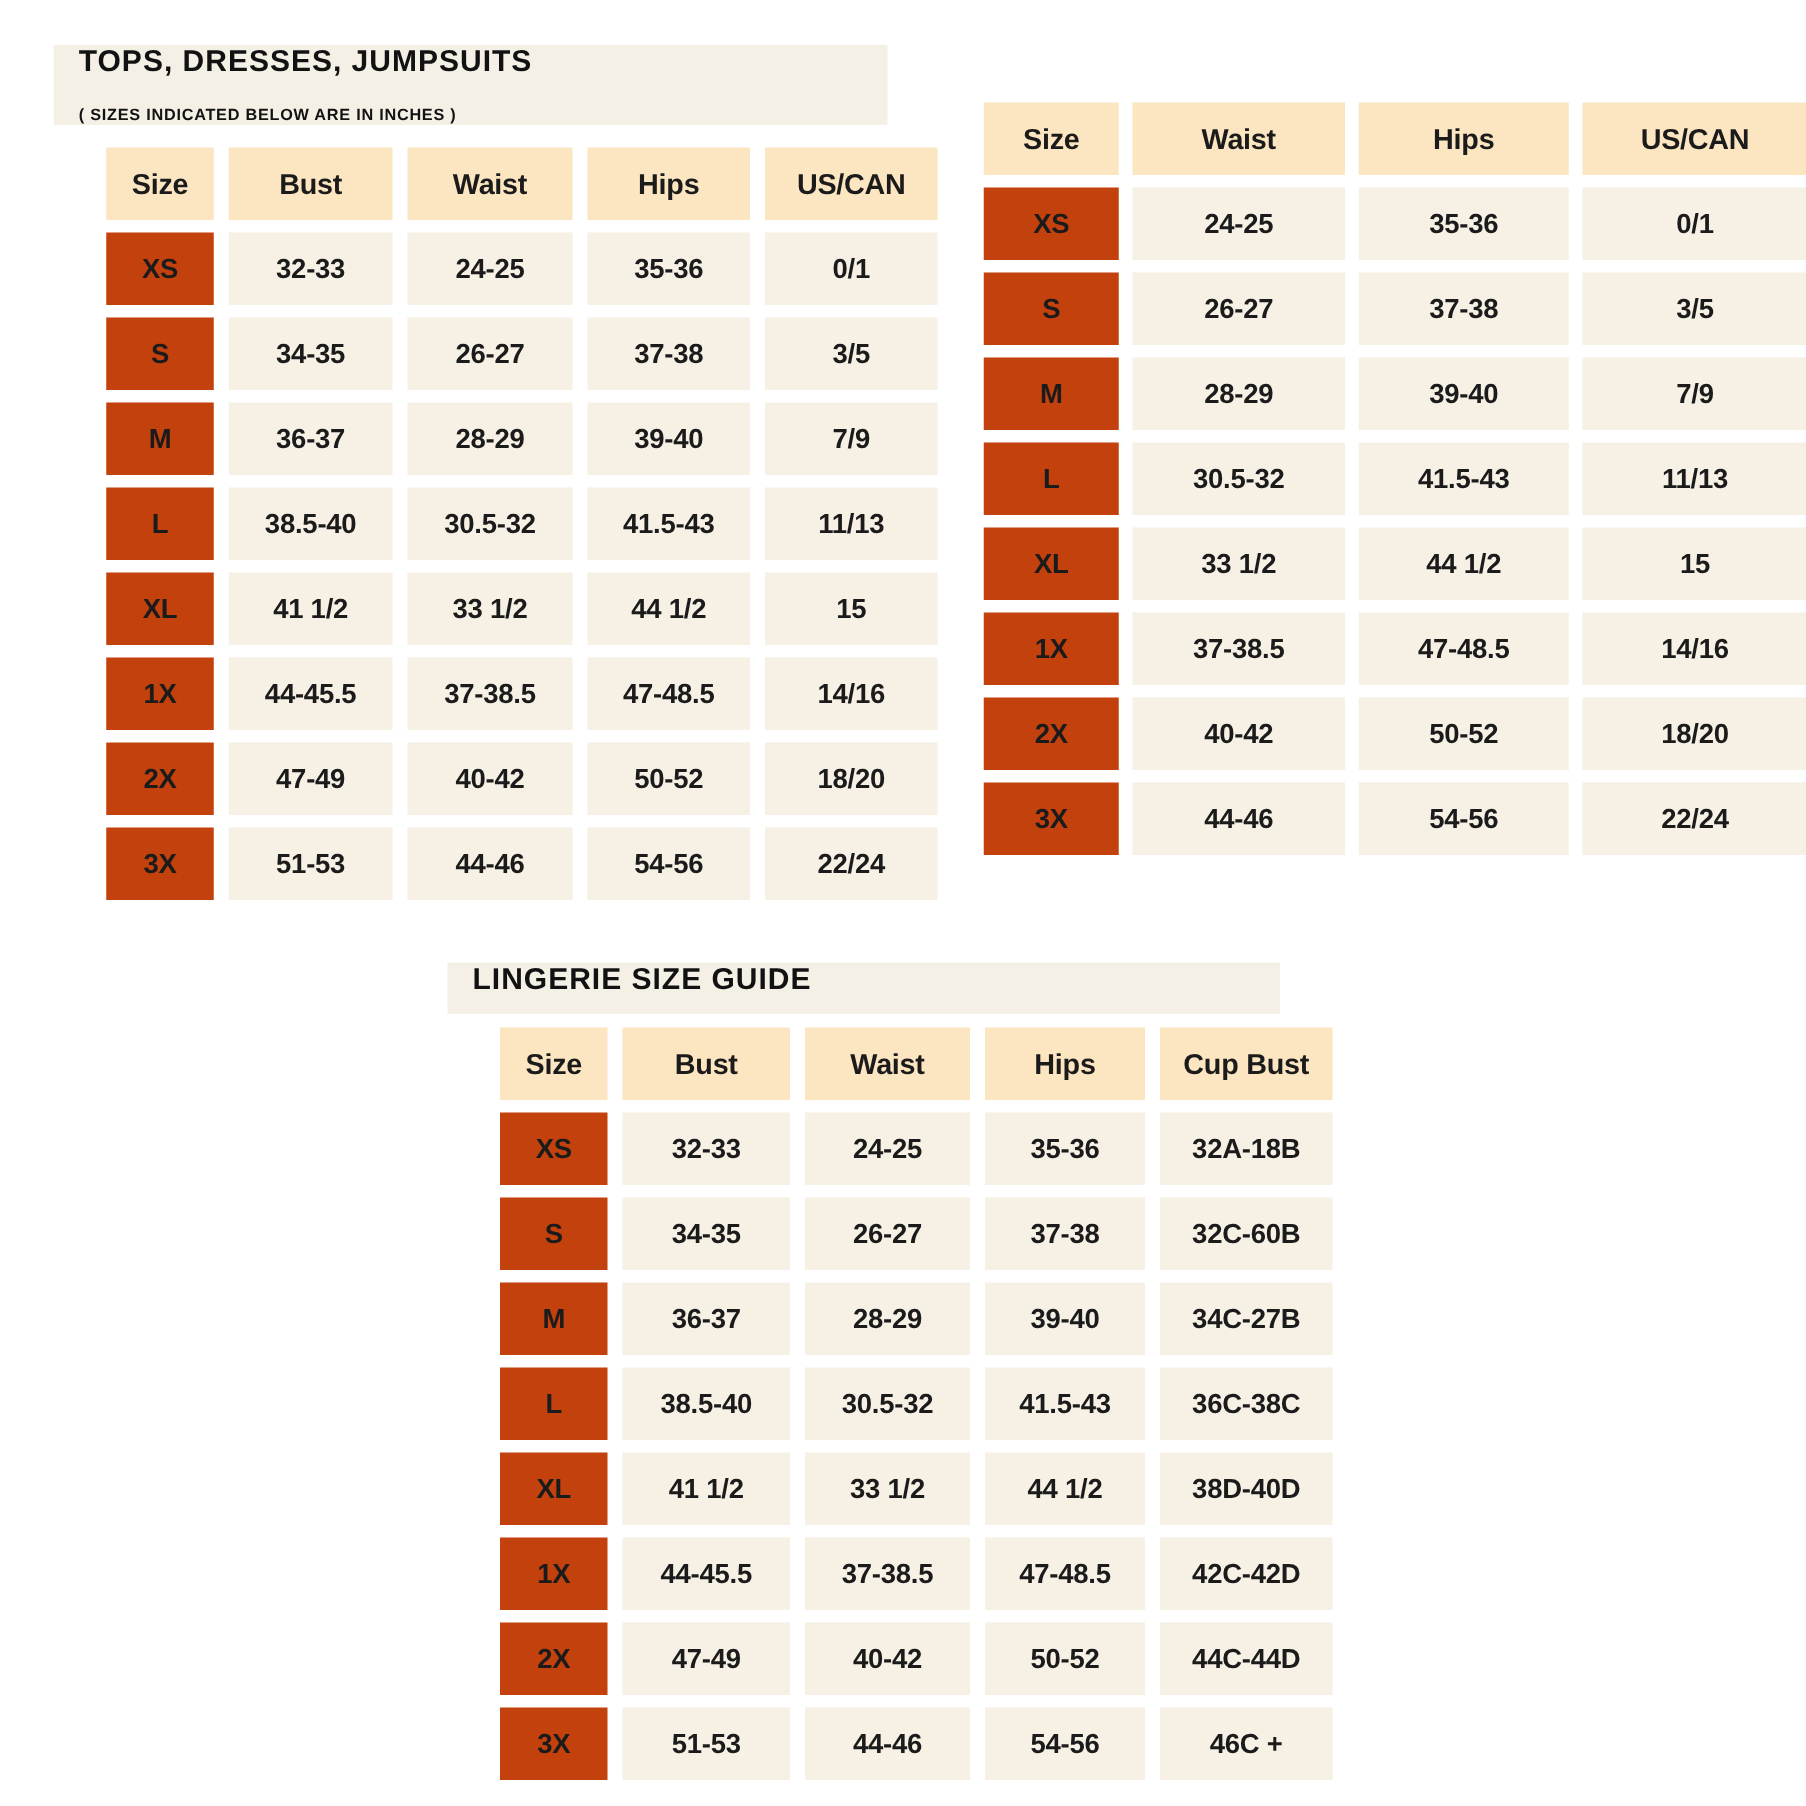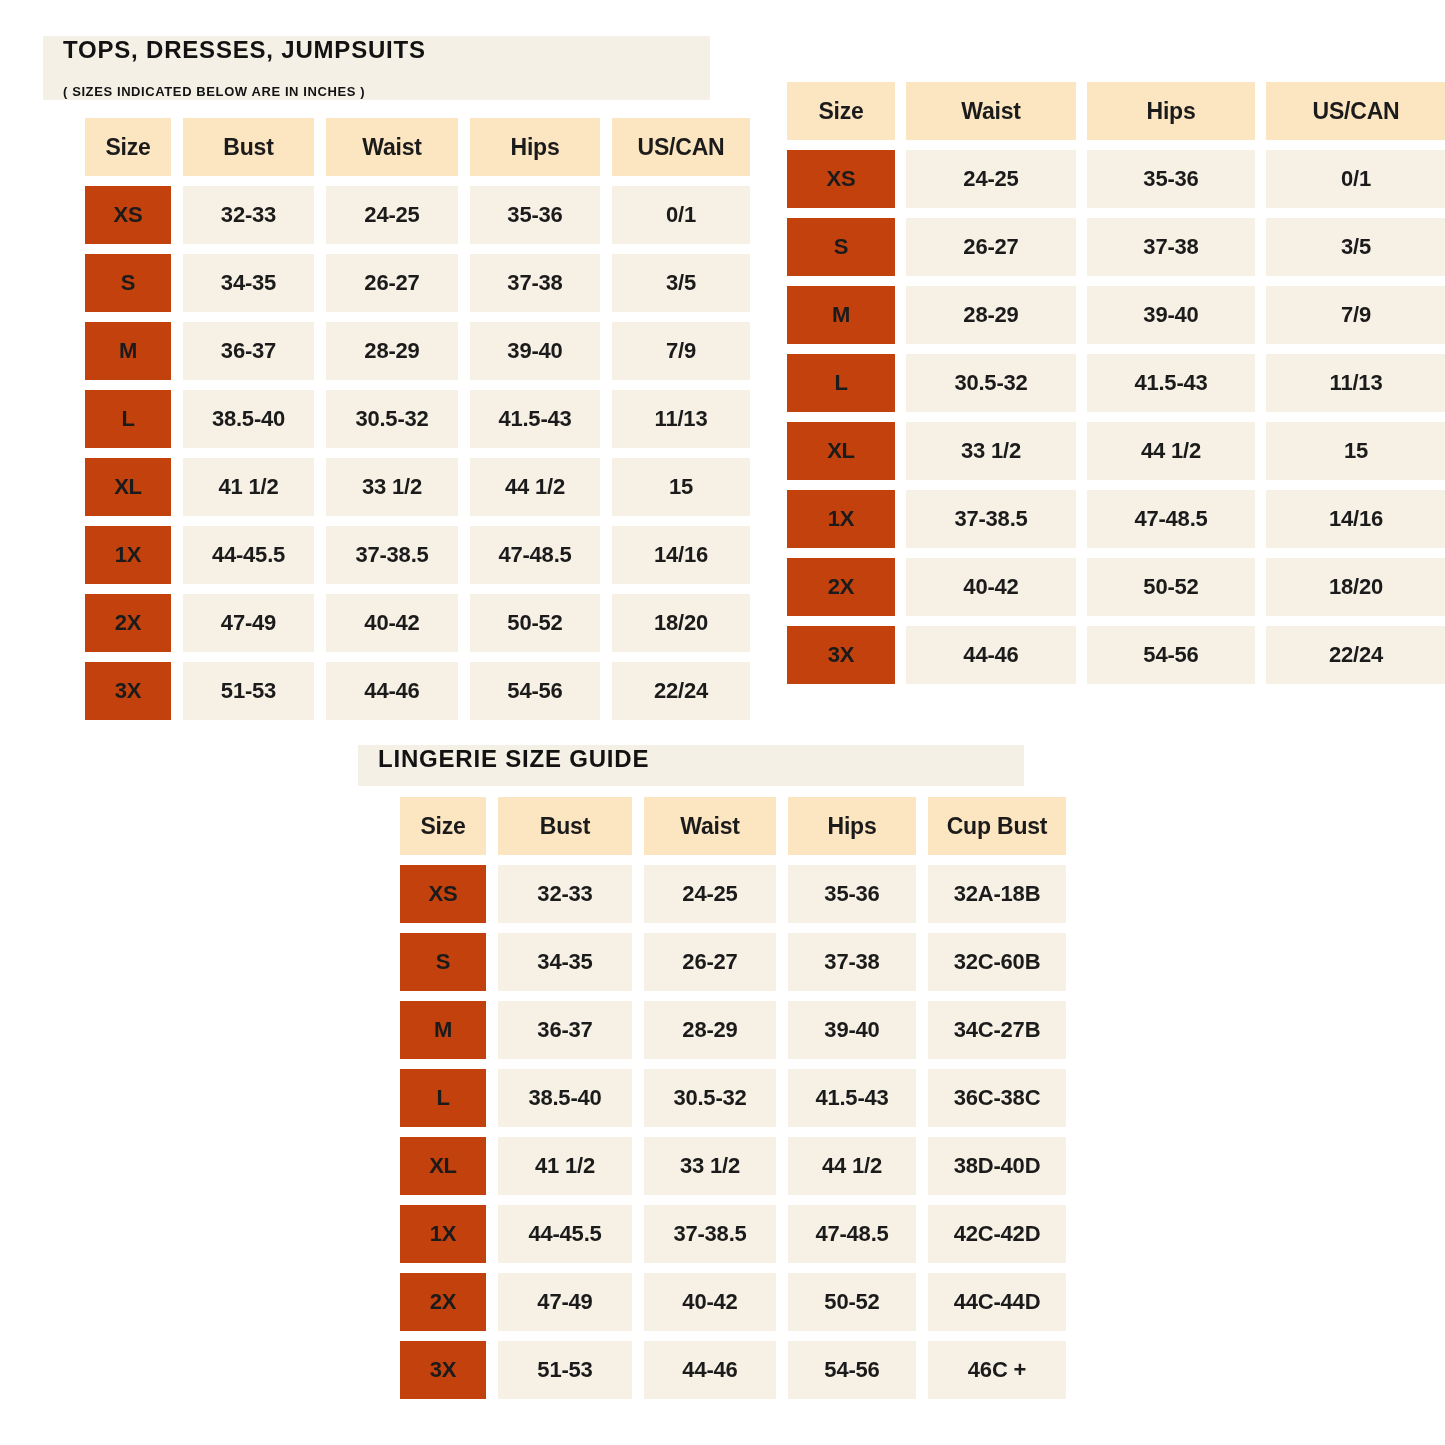--- a/index.html
+++ b/index.html
@@ -30,21 +30,21 @@
     column-gap:12px;row-gap:10px;
     grid-auto-rows:58px;
     padding-left:42px;
   }
   .tops{left:43px;top:36px;width:667px;}
   .tops .banner{height:64px;align-items:flex-start;}
   .tops .grid{margin-top:18px;grid-template-columns:86px 131px 132px 130px 138px;}
   .jeans{left:745px;top:68px;width:660px;}
   .jeans .banner{height:40px;padding:0 17px;}
   .jeans .grid{margin-top:14px;grid-template-columns:108px 170px 168px 180px;column-gap:11px;}
-  .lingerie{left:358px;top:745px;width:666px;}
+  .lingerie{left:358px;top:770px;width:666px;}
   .lingerie .banner{height:41px;}
   .lingerie .grid{margin-top:11px;grid-template-columns:86px 134px 132px 128px 138px;}
   .cell{
     display:flex;align-items:center;justify-content:center;
     font-weight:bold;text-align:center;
     letter-spacing:-0.2px;
   }
   .cell.hdr{background:#fce5c1;font-size:23px;}
   .cell.size{background:#c2410c;font-size:22px;}
   .cell.val{background:#f6f0e5;font-size:22px;}

